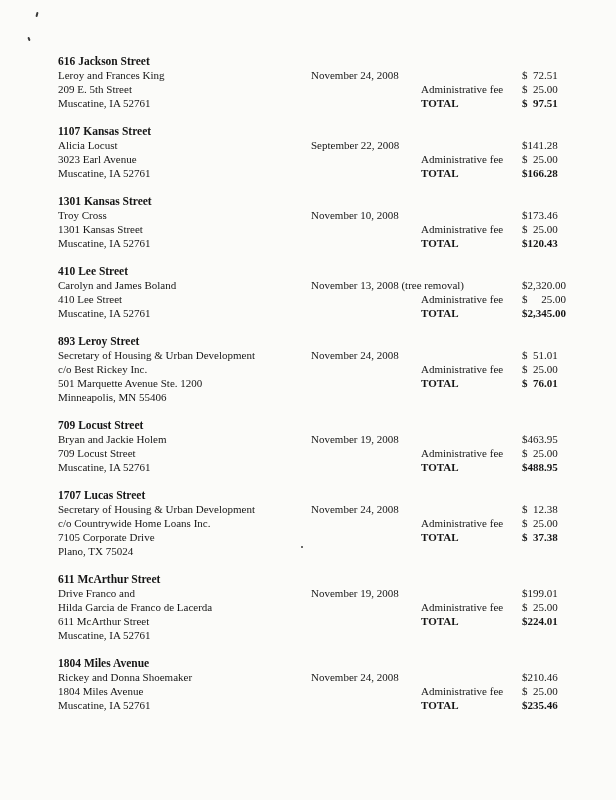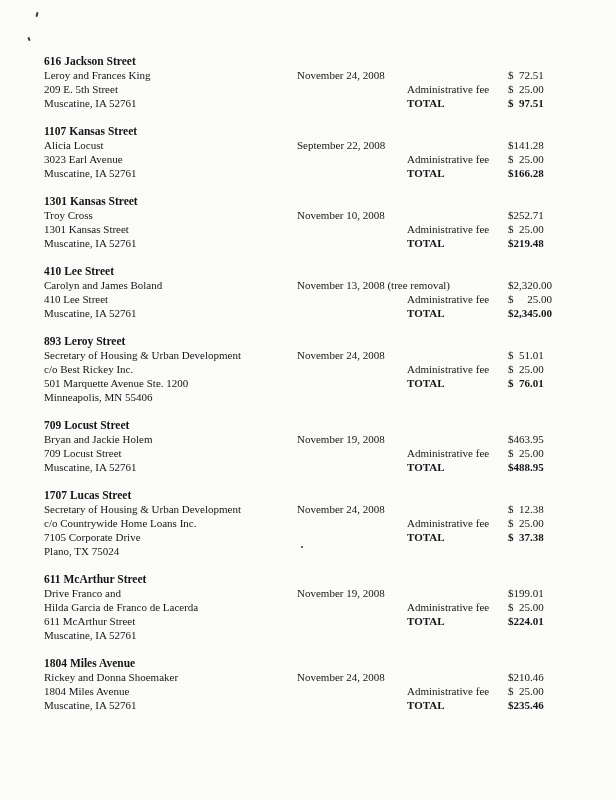--- a/index.html
+++ b/index.html
@@ -12,20 +12,21 @@
     width: 616px;
     height: 800px;
     background: #fbfbf9;
     font-family: "Liberation Serif", "DejaVu Serif", serif;
     color: #161616;
     overflow: hidden;
     box-sizing: border-box;
   }
   .content {
     padding: 54px 18px 0 44px;
+    margin-left: 14px;
   }
   .entry {
     margin-bottom: 14px;
   }
   .entry-header {
     font-weight: bold;
     font-size: 11.5px;
     line-height: 14px;
     white-space: pre;
   }
@@ -101,33 +102,33 @@
           <span class="cell fee_label bold">TOTAL</span>
           <span class="cell amount bold">$166.28</span>
         </div>
       </div>
       <div class="entry">
         <div class="entry-header">1301 Kansas Street</div>
         <div class="row">
           <span class="cell left">Troy Cross</span>
           <span class="cell date">November 10, 2008</span>
           <span class="cell fee_label"></span>
-          <span class="cell amount">$252.71</span>
+          <span class="cell amount">$173.46</span>
         </div>
         <div class="row">
           <span class="cell left">1301 Kansas Street</span>
           <span class="cell date"></span>
           <span class="cell fee_label">Administrative fee</span>
           <span class="cell amount">$  25.00</span>
         </div>
         <div class="row">
           <span class="cell left">Muscatine, IA 52761</span>
           <span class="cell date"></span>
           <span class="cell fee_label bold">TOTAL</span>
-          <span class="cell amount bold">$219.48</span>
+          <span class="cell amount bold">$120.43</span>
         </div>
       </div>
       <div class="entry">
         <div class="entry-header">410 Lee Street</div>
         <div class="row">
           <span class="cell left">Carolyn and James Boland</span>
           <span class="cell date">November 13, 2008 (tree removal)</span>
           <span class="cell fee_label"></span>
           <span class="cell amount">$2,320.00</span>
         </div>

